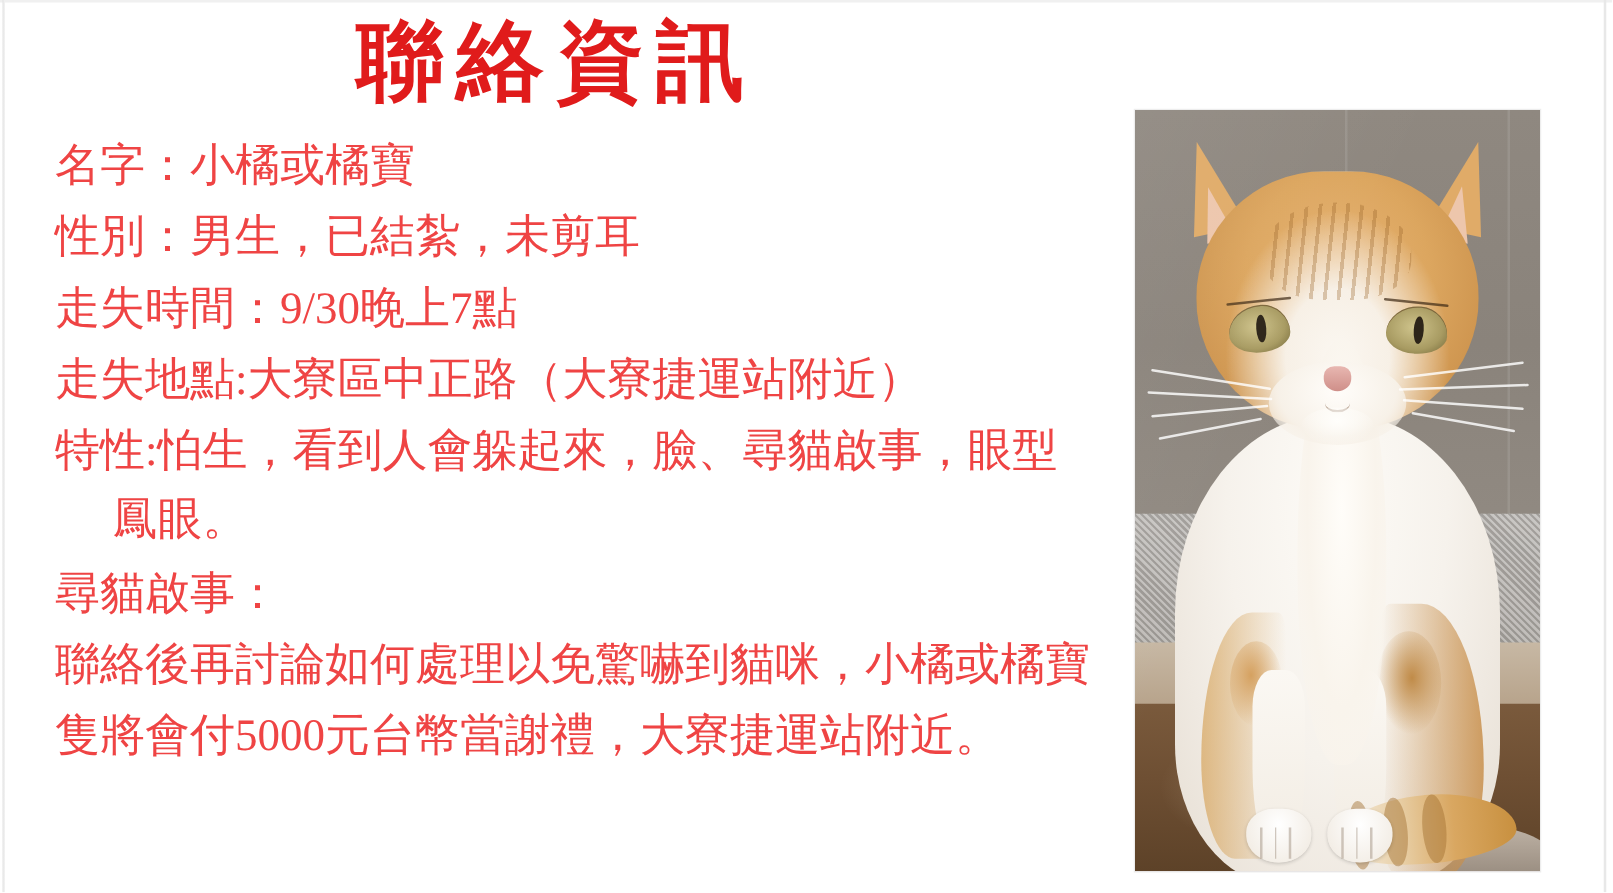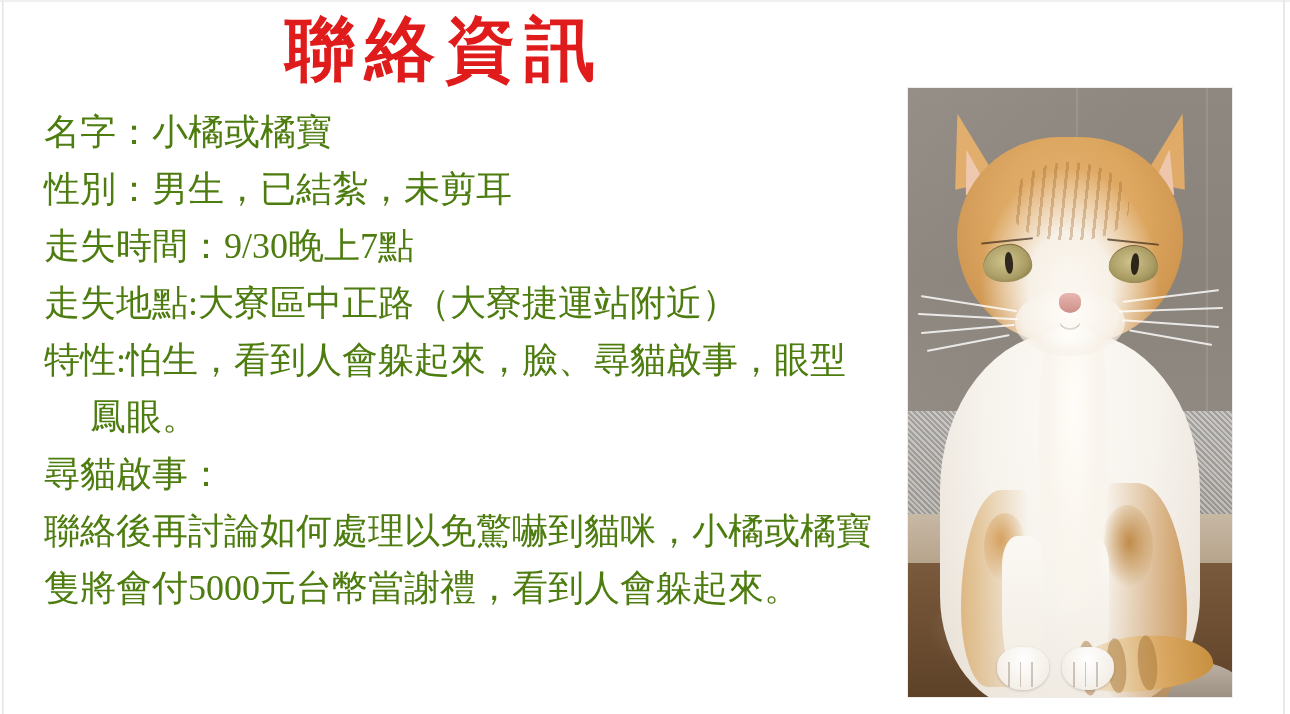--- a/index.html
+++ b/index.html
@@ -56,32 +56,32 @@
     font-family: "DejaVu Serif", "Liberation Serif", serif;
     white-space: nowrap;
   }
 
   
   .body-text {
     position: absolute;
     left: 44px;
     top: 104px;
     width: 850px;
-    color: #4d7c0f;
+    color: #ef4444;
     font-size: 36px;
     line-height: 57px;
     font-family: "Liberation Serif", "DejaVu Serif", serif;
     white-space: nowrap;
   }
   .line {
     height: 57px;
     white-space: nowrap;
     overflow: visible;
   }
-  .line.indent-1 { padding-left: 46px; }
+  .line.indent-1 { padding-left: 46px; font-family: Liberation Mono, monospace; }
   .line.tight { letter-spacing: 0px; }
 
   
   .photo-frame {
     position: absolute;
     left: 908px;
     top: 88px;
     width: 324px;
     height: 609px;
     background: #ffffff;
@@ -370,21 +370,21 @@
 
   <div class="body-text">
     <div class="line">名字：小橘或橘寶</div>
     <div class="line">性別：男生，已結紮，未剪耳</div>
     <div class="line">走失時間：9/30晚上7點</div>
     <div class="line tight">走失地點:大寮區中正路（大寮捷運站附近）</div>
     <div class="line tight">特性:怕生，看到人會躲起來，臉、尋貓啟事，眼型</div>
     <div class="line indent-1">鳳眼。</div>
     <div class="line">尋貓啟事：</div>
     <div class="line tight">聯絡後再討論如何處理以免驚嚇到貓咪，小橘或橘寶</div>
-    <div class="line tight">隻將會付5000元台幣當謝禮，看到人會躲起來。</div>
+    <div class="line tight">隻將會付5000元台幣當謝禮，大寮捷運站附近。</div>
   </div>
 
   <div class="photo-frame">
     <div class="photo" aria-label="橘白色家貓坐在地板上的照片">
 
       <div class="bg-wall"></div>
       <div class="wall-seam" style="left:52%"></div>
       <div class="wall-seam" style="left:92%"></div>
       <div class="bg-floorstone"></div>
       <div class="bg-skirting"></div>

